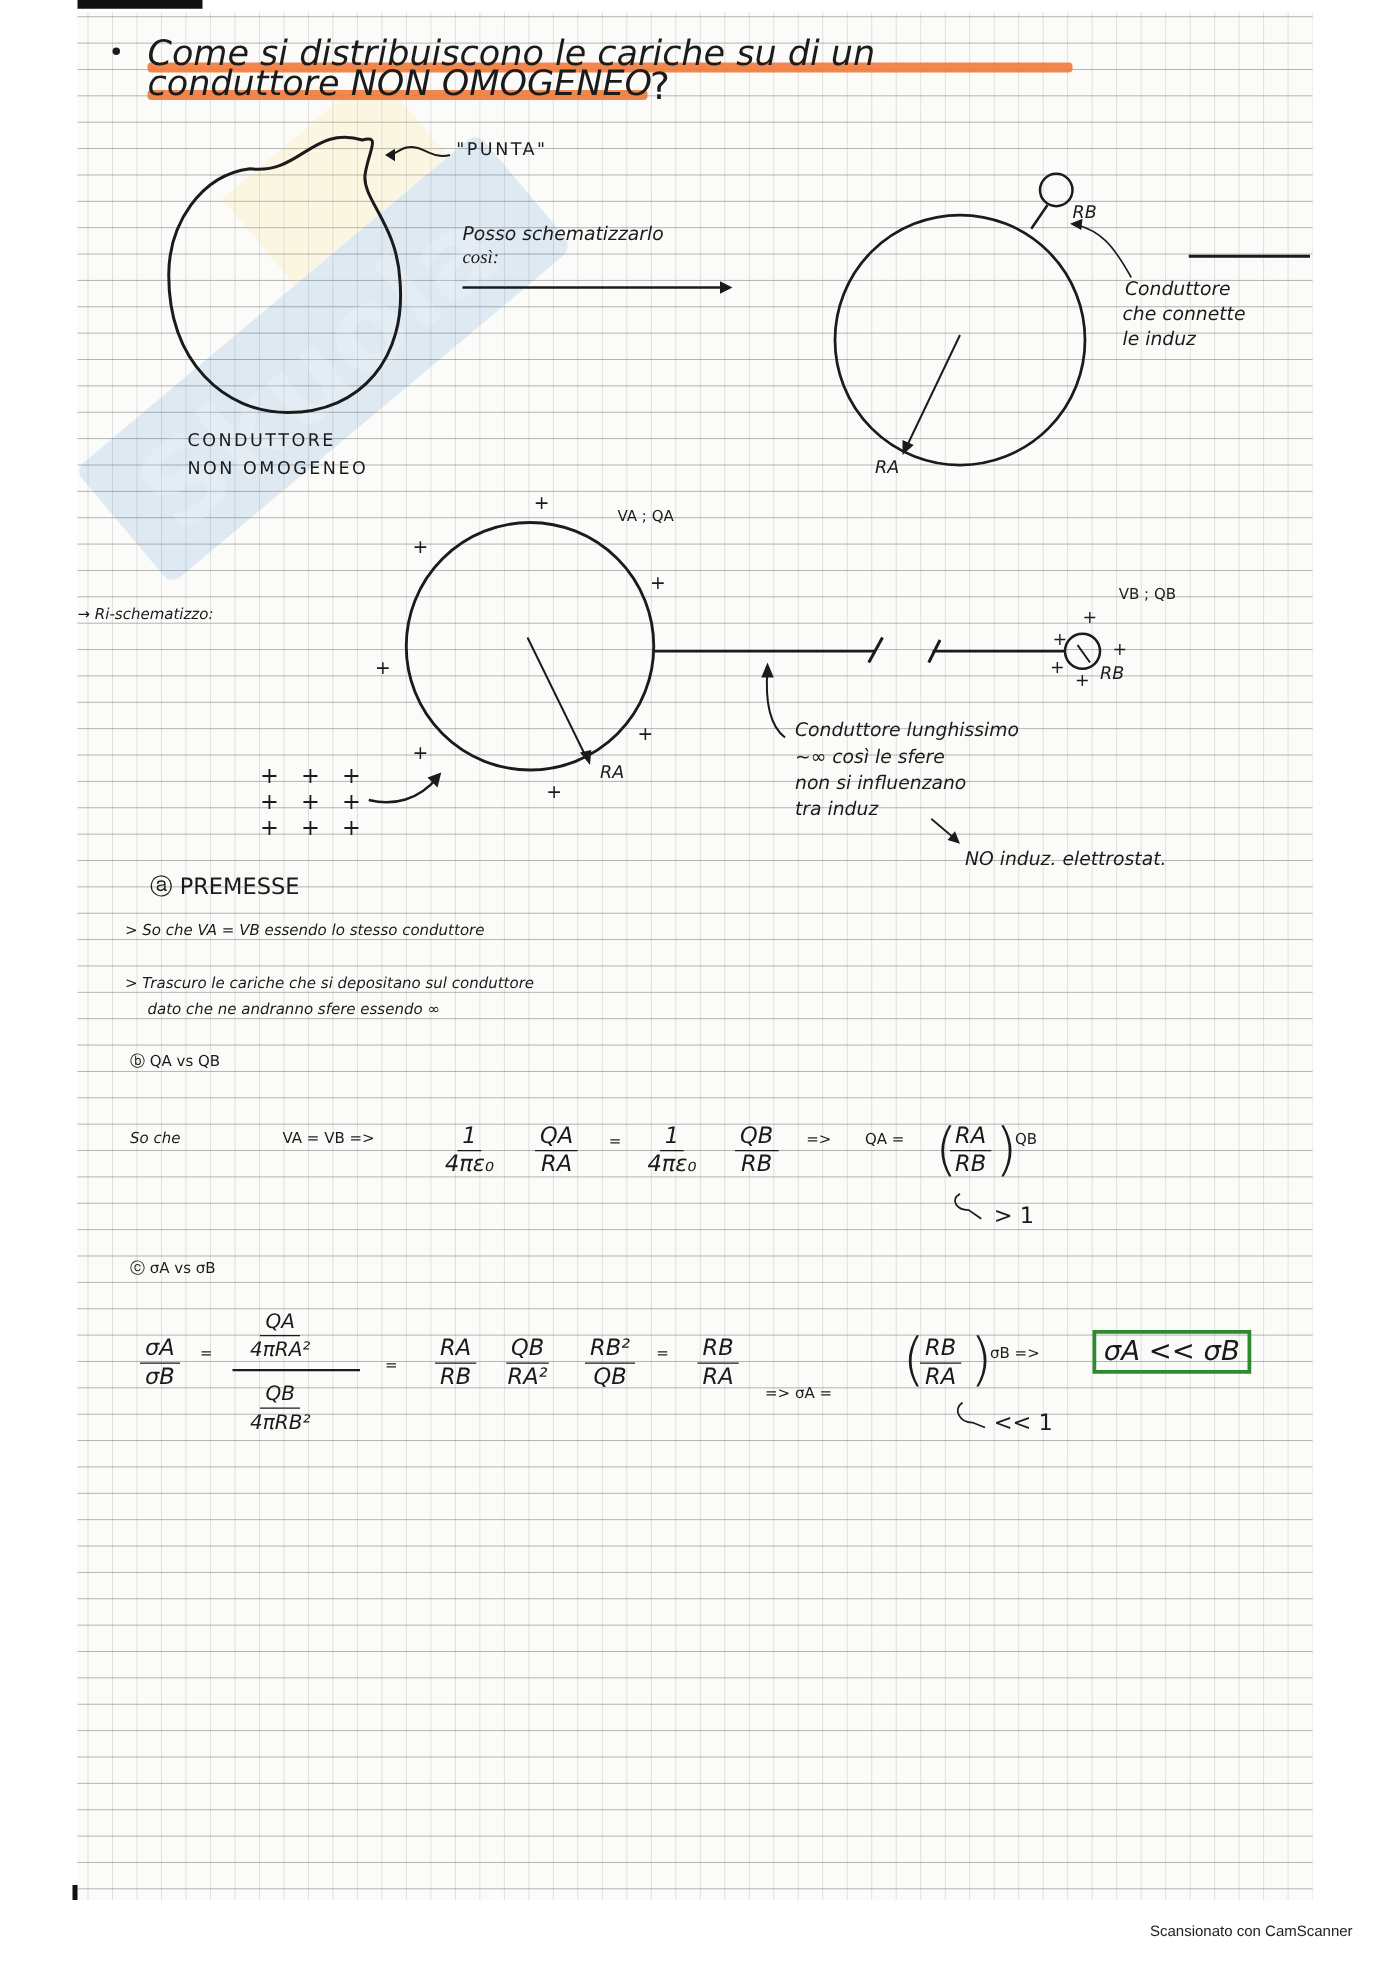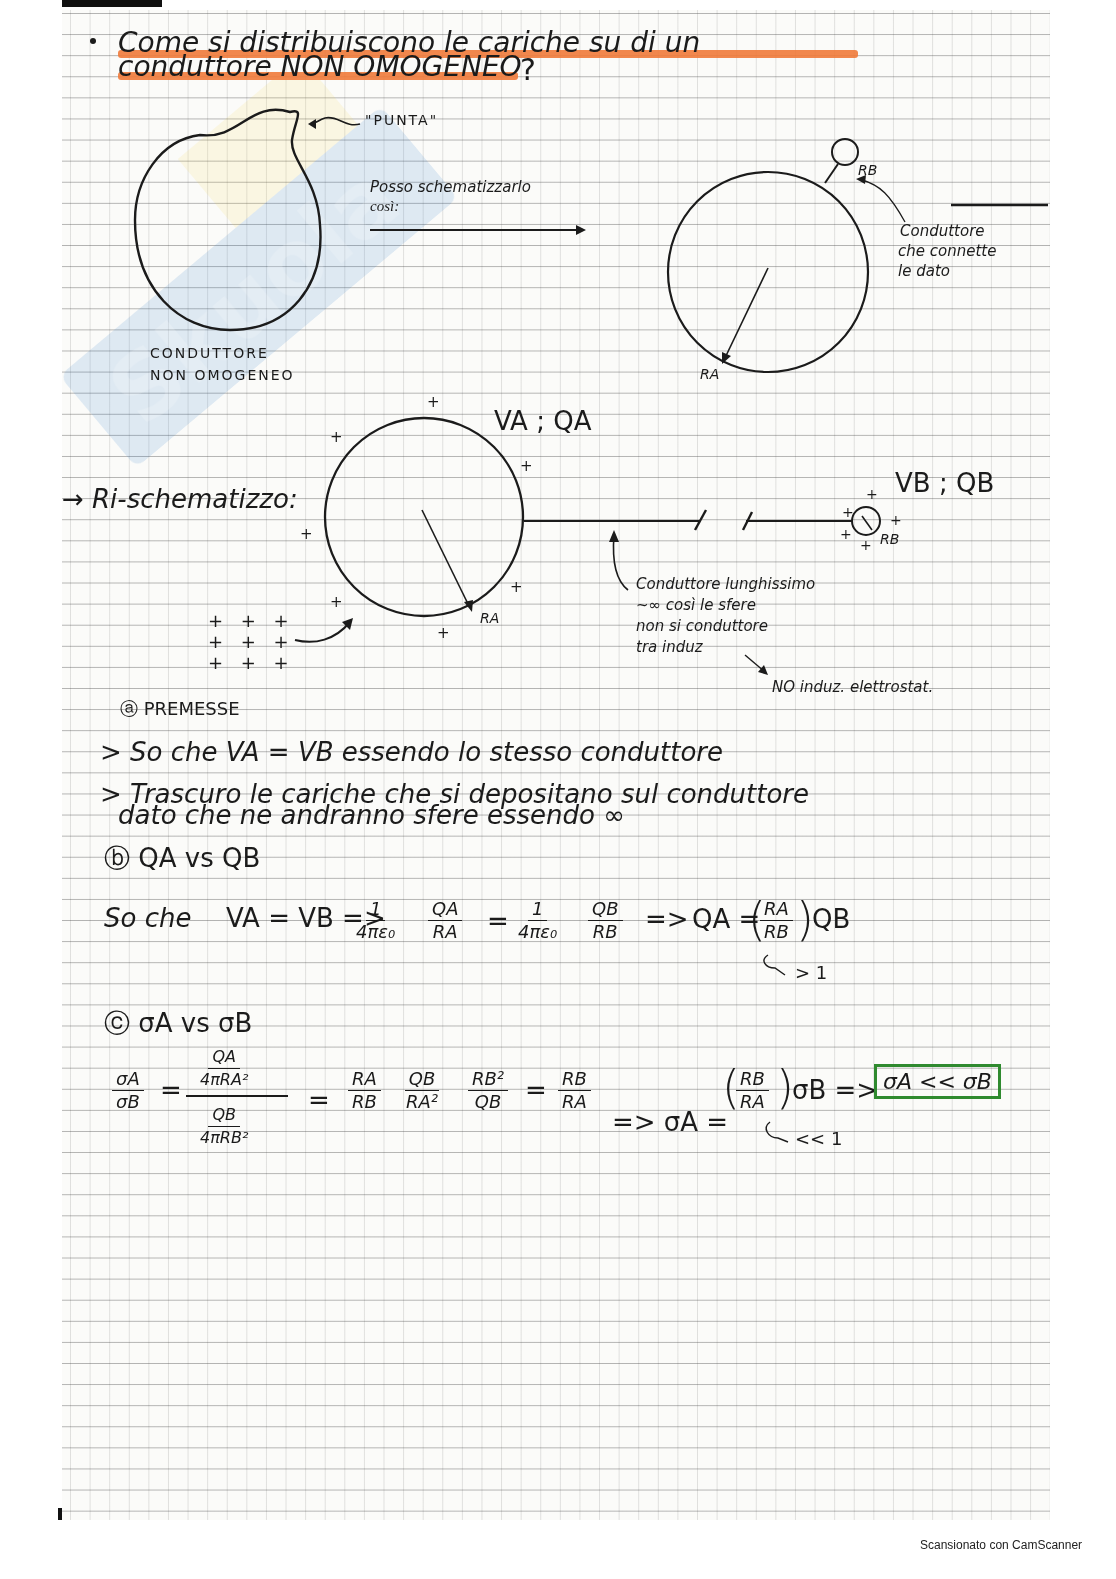--- a/index.html
+++ b/index.html
@@ -20,21 +20,21 @@
     background-position: 0 3px, 8px 0;
   }
   .corner-mark { position: absolute; left: 58px; top: 1508px; width: 4px; height: 12px; background:#111; }
   .watermark { position: absolute; left: 20px; top: 80px; width: 470px; height: 420px; pointer-events: none; }
   .hw { position: absolute; font-family: "DejaVu Sans", sans-serif; font-style: italic; color: #1b1b1b; white-space: nowrap; }
   .caps { font-style: normal; letter-spacing: 2px; }
   .title-line { font-size: 28px; }
   .highlight { position: absolute; height: 8px; background: #f07a3a; opacity: 0.9; border-radius: 3px; }
   .bullet { position: absolute; left: 90px; top: 38px; width: 6px; height: 6px; border-radius: 50%; background: #1b1b1b; }
   svg.draw { position: absolute; left: 0; top: 0; width: 1116px; height: 1579px; overflow: visible; }
-  .fs16 { font-size: 15px; } .fs18 { font-size: 18px; } .fs20 { font-size: 26px; } .fs14 { font-size: 14px; }
+  .fs16 { font-size: 15px; } .fs18 { font-size: 18px; } .fs20 { font-size: 12px; } .fs14 { font-size: 14px; }
   .frac { position: absolute; display: inline-flex; flex-direction: column; align-items: center; font-style: italic; font-size: 18px; }
   .frac .num { border-bottom: 1.6px solid #1b1b1b; padding: 0 4px; line-height: 22px; }
   .frac .den { line-height: 22px; padding: 0 4px; }
   .boxed { position: absolute; border: 3px solid #2f8a2f; padding: 2px 6px; font-size: 22px; font-style: italic; }
   .footer { position: absolute; left: 920px; top: 1538px; font-family: "Liberation Sans", sans-serif; font-size: 12px; color: #222; }
 </style>
 </head>
 <body>
 
 <div class="topbar"></div>
@@ -101,21 +101,21 @@
 <div class="hw caps fs14" style="left:365px; top:112px;">"PUNTA"</div>
 <div class="hw caps fs14" style="left:150px; top:345px;">CONDUTTORE</div>
 <div class="hw caps fs14" style="left:150px; top:367px;">NON OMOGENEO</div>
 <div class="hw fs16" style="left:370px; top:178px;">Posso schematizzarlo</div>
 <div class="hw fs16" style="left:370px; top:198px;font-family:Liberation Serif, serif;">così:</div>
 
 <div class="hw fs14" style="left:858px; top:162px;">RB</div>
 <div class="hw fs14" style="left:700px; top:366px;">RA</div>
 <div class="hw fs16" style="left:900px; top:222px;">Conduttore</div>
 <div class="hw fs16" style="left:898px; top:242px;">che connette</div>
-<div class="hw fs16" style="left:898px; top:262px;">le dato</div>
+<div class="hw fs16" style="left:898px; top:262px;">le induz</div>
 
 <div class="hw fs20" style="left:62px; top:484px;">→ Ri-schematizzo:</div>
 <div class="hw fs20" style="left:494px; top:406px; font-style:normal;">VA ; QA</div>
 <div class="hw fs20" style="left:895px; top:468px; font-style:normal;">VB ; QB</div>
 <div class="hw fs14" style="left:480px; top:610px;">RA</div>
 <div class="hw fs14" style="left:880px; top:531px;">RB</div>
 
 <div class="hw fs16" style="left:427px; top:393px; font-style:normal;">+</div>
 <div class="hw fs16" style="left:330px; top:428px; font-style:normal;">+</div>
 <div class="hw fs16" style="left:520px; top:457px; font-style:normal;">+</div>
@@ -128,21 +128,21 @@
 <div class="hw fs14" style="left:890px; top:512px; font-style:normal;">+</div>
 <div class="hw fs14" style="left:840px; top:526px; font-style:normal;">+</div>
 <div class="hw fs14" style="left:860px; top:537px; font-style:normal;">+</div>
 
 <div class="hw fs18" style="left:208px; top:610px; font-style:normal; letter-spacing:6px;">+ + +</div>
 <div class="hw fs18" style="left:208px; top:631px; font-style:normal; letter-spacing:6px;">+ + +</div>
 <div class="hw fs18" style="left:208px; top:652px; font-style:normal; letter-spacing:6px;">+ + +</div>
 
 <div class="hw fs16" style="left:636px; top:575px;">Conduttore lunghissimo</div>
 <div class="hw fs16" style="left:636px; top:596px;">~∞ così le sfere</div>
-<div class="hw fs16" style="left:636px; top:617px;">non si conduttore</div>
+<div class="hw fs16" style="left:636px; top:617px;">non si influenzano</div>
 <div class="hw fs16" style="left:636px; top:638px;">tra induz</div>
 <div class="hw fs16" style="left:772px; top:678px;">NO induz. elettrostat.</div>
 
 <div class="hw fs18" style="left:120px; top:697px; font-style:normal;">ⓐ PREMESSE</div>
 <div class="hw fs20" style="left:100px; top:737px;">&gt; So che VA = VB essendo lo stesso conduttore</div>
 <div class="hw fs20" style="left:100px; top:779px;">&gt; Trascuro le cariche che si depositano sul conduttore</div>
 <div class="hw fs20" style="left:118px; top:800px;">dato che ne andranno sfere essendo ∞</div>
 
 <div class="hw fs20" style="left:104px; top:841px; font-style:normal;">ⓑ QA vs QB</div>
 <div class="hw fs20" style="left:104px; top:903px;">So che</div>

